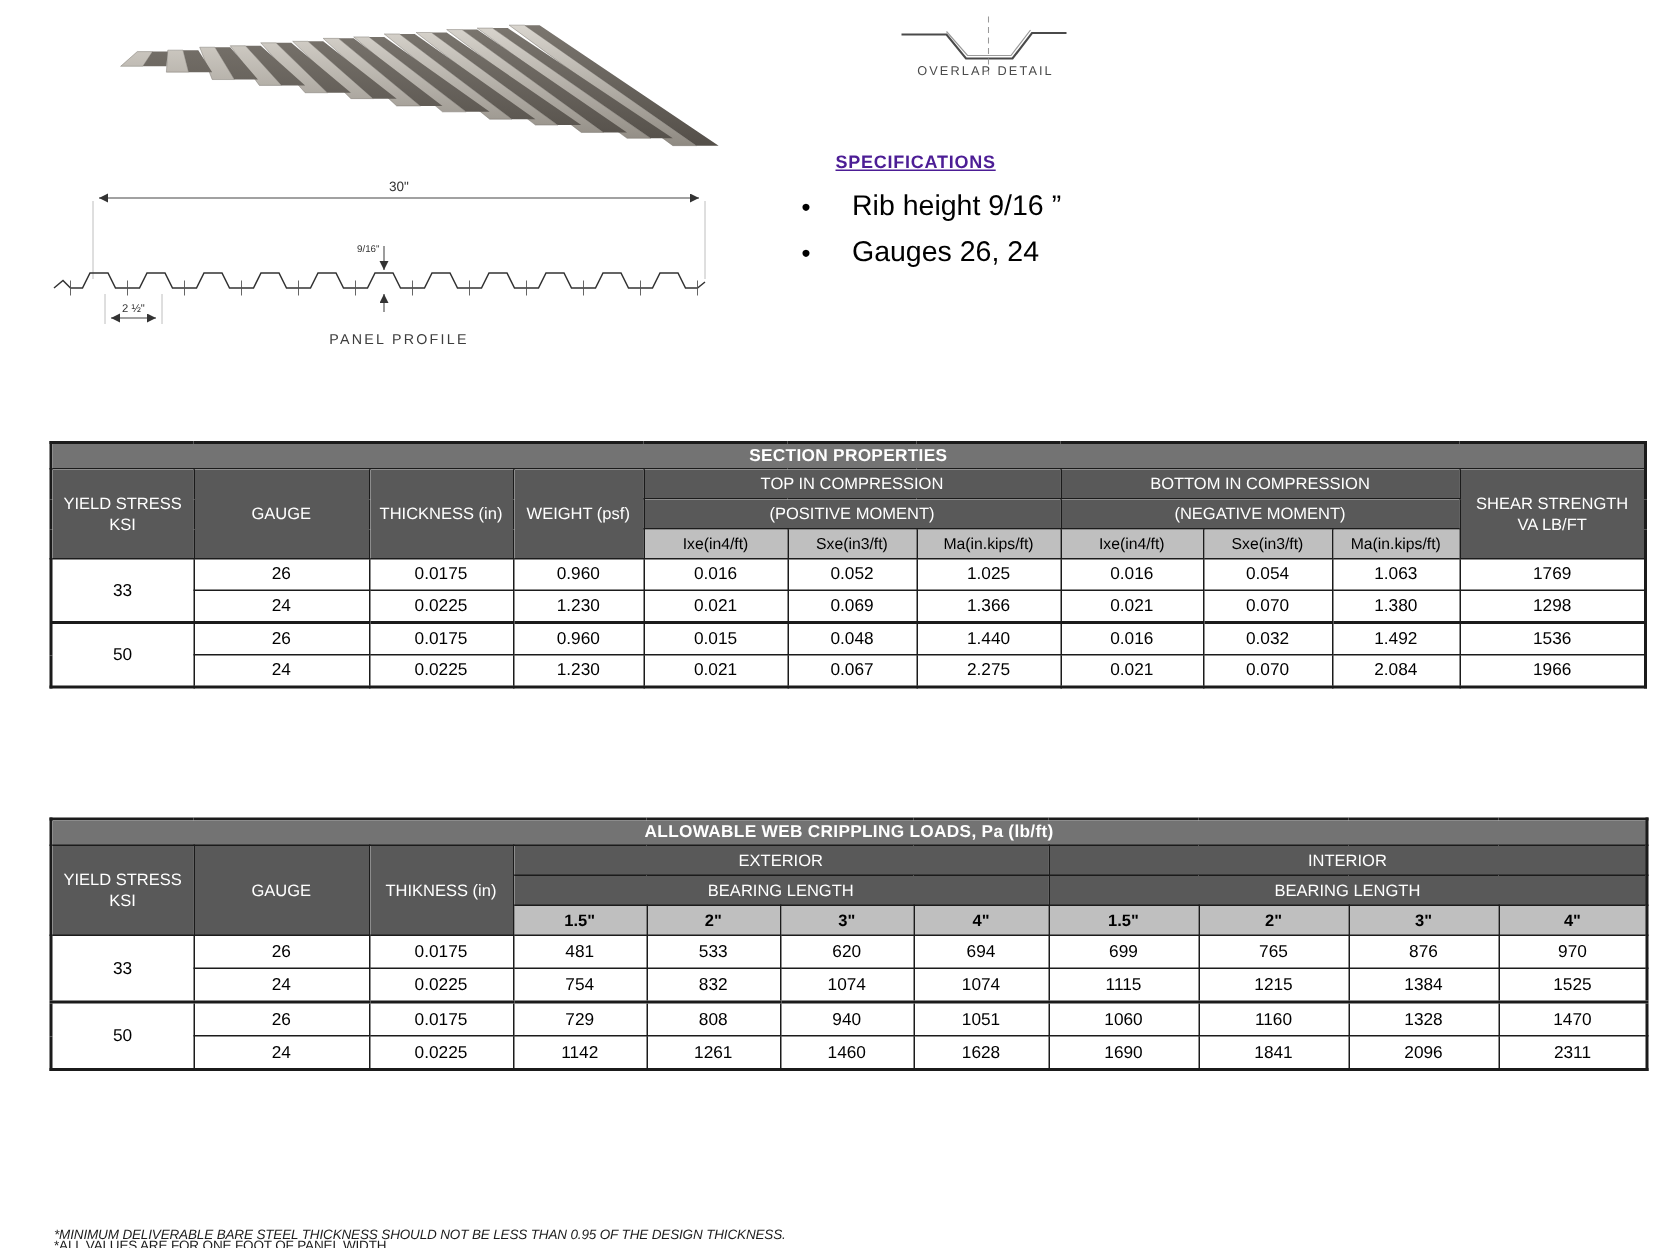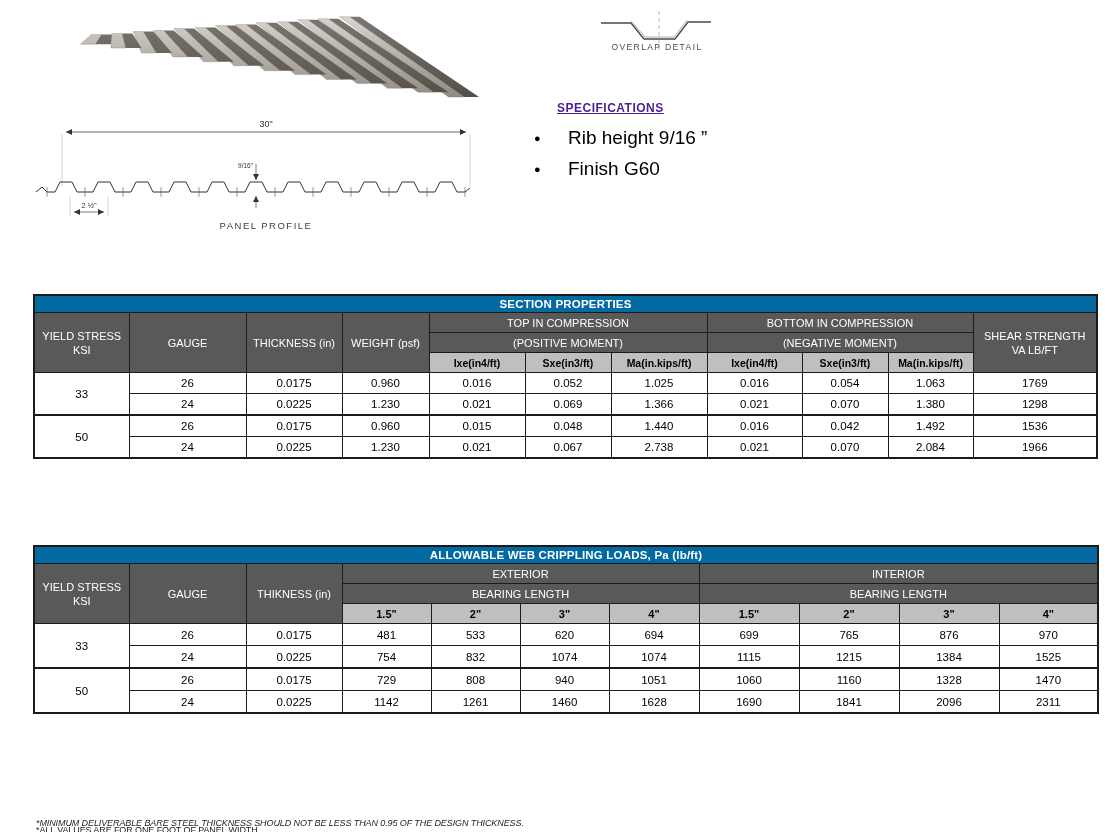--- a/index.html
+++ b/index.html
@@ -19,24 +19,24 @@
   .spec-list{position:absolute;left:528px;top:122px;margin:0;padding:0;list-style:none;}
   .spec-list li{position:relative;padding-left:40px;line-height:31px;font-size:19px;color:#000;}
   .spec-list li::before{content:"●";position:absolute;left:6px;top:1px;font-size:11px;color:#000;}
 
   
   table{border-collapse:collapse;table-layout:fixed;position:absolute;left:33px;
         width:1064px;border:2px solid #1b1b1b;}
   #t1{top:294px;} #t2{top:545px;}
   th,td{border:1px solid #1b1b1b;text-align:center;vertical-align:middle;padding:0 2px;
         overflow:hidden;white-space:nowrap;}
-  .maroon{background:#0369a1;color:#fff;font-size:11.5px;font-weight:600;height:16px;letter-spacing:.2px;}
+  .maroon{background:#737373;color:#fff;font-size:11.5px;font-weight:600;height:16px;letter-spacing:.2px;}
   .dk{background:#595959;color:#fff;font-size:11px;font-weight:400;height:19px;}
   .dk span{display:block;line-height:14px;}
-  .lt{background:#BFBFBF;color:#000;font-size:10.5px;font-weight:700;height:19px;}
+  .lt{background:#BFBFBF;color:#000;font-size:10.5px;font-weight:400;height:19px;}
   .lt.b{font-weight:700;font-size:11px;}
   td{font-size:11.5px;height:20px;background:#fff;}
   #t2 td{height:21px;}
   tr.grp td{border-top:2px solid #1b1b1b;}
 
   
   .note{position:absolute;left:36px;width:1060px;font-size:9px;color:#1c1c1c;letter-spacing:-.1px;}
   #note1{top:765px;} #note2{top:797px;margin-top:28px;} #note3{top:818px;font-style:italic;}
 </style>
 </head>
@@ -88,21 +88,21 @@
     <line x1="86" y1="84" x2="86" y2="104" stroke="#aaa" stroke-width="0.5"></line>
     <line x1="52" y1="100" x2="82" y2="100" stroke="#444" stroke-width="0.7" marker-start="url(#arr)" marker-end="url(#arr)"></line>
     <text x="67" y="96" font-size="7.5" fill="#333" text-anchor="middle">2 ½"</text>
 
     <text x="244" y="117" font-size="9.5" letter-spacing="1.5" fill="#3d3d3d" text-anchor="middle">PANEL PROFILE</text>
   </svg>
 
   <div class="spec-title">SPECIFICATIONS</div>
   <ul class="spec-list">
     <li>Rib height 9/16 ”</li>
-    <li>Finish G60</li>
+    <li>Gauges 26, 24</li>
   </ul>
 
   <table id="t1">
     <colgroup>
       <col style="width:95px">
         <col style="width:117px">
         <col style="width:96px">
         <col style="width:87px">
       <col style="width:96px">
         <col style="width:86px">
@@ -172,31 +172,31 @@
       </tr>
       <tr class="grp">
         <td rowspan="2">50</td>
         <td>26</td>
         <td>0.0175</td>
         <td>0.960</td>
         <td>0.015</td>
         <td>0.048</td>
         <td>1.440</td>
         <td>0.016</td>
-        <td>0.042</td>
+        <td>0.032</td>
         <td>1.492</td>
         <td>1536</td>
       </tr>
       <tr>
         <td>24</td>
         <td>0.0225</td>
         <td>1.230</td>
         <td>0.021</td>
         <td>0.067</td>
-        <td>2.738</td>
+        <td>2.275</td>
         <td>0.021</td>
         <td>0.070</td>
         <td>2.084</td>
         <td>1966</td>
       </tr>
     </tbody>
   </table>
 
   <table id="t2">
     <colgroup>

